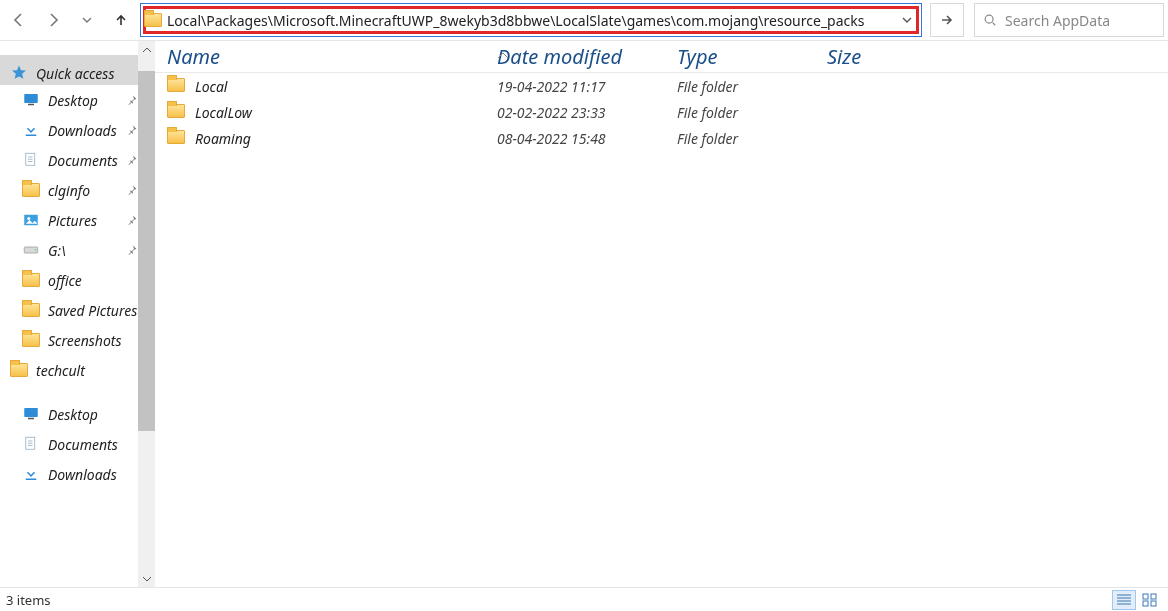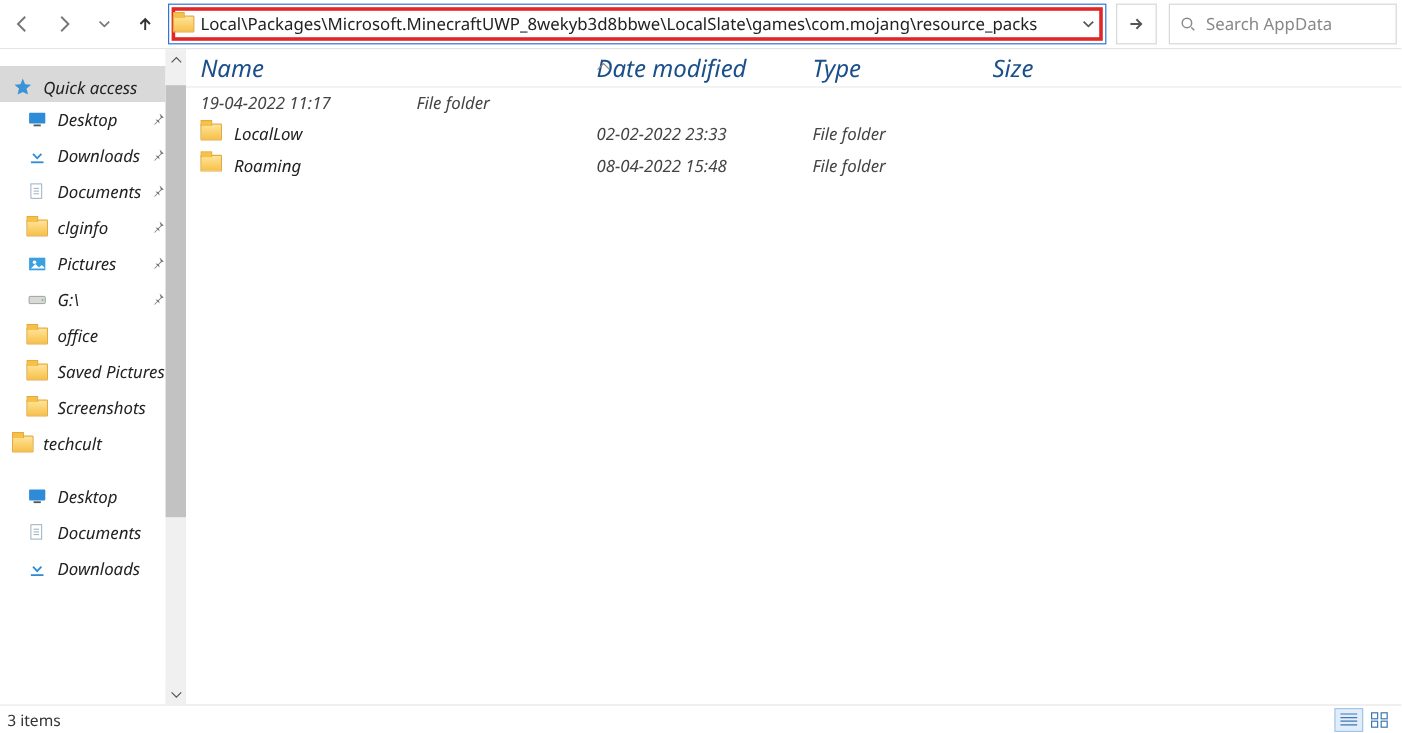--- a/index.html
+++ b/index.html
@@ -293,20 +293,24 @@
         </div>
       <div class="col type">
           <span>Type</span>
         </div>
       <div class="col size">
           <span>Size</span>
         </div>
     </div>
     <div class="filelist" id="filelist">
         <div class="row">
+          <div class="c name">
+            <span><span class="folder" style="display:inline-block"></span></span>
+            <span>Local</span>
+          </div>
           <div class="c date">19-04-2022 11:17</div>
           <div class="c type">File folder</div>
         </div>
         <div class="row">
           <div class="c name">
             <span><span class="folder" style="display:inline-block"></span></span>
             <span>LocalLow</span>
           </div>
           <div class="c date">02-02-2022 23:33</div>
           <div class="c type">File folder</div>

